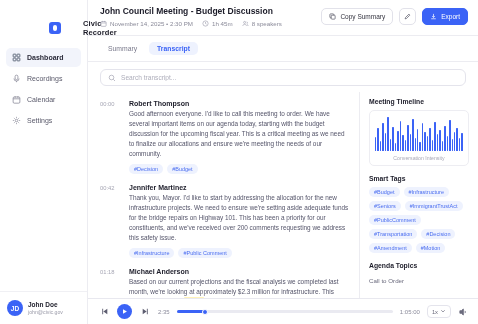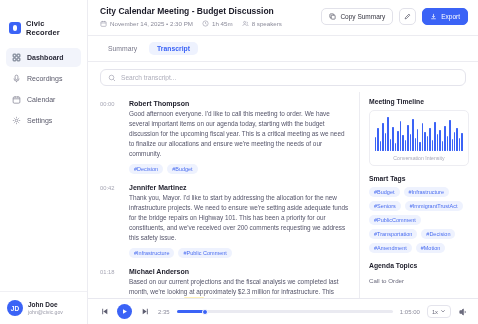--- a/index.html
+++ b/index.html
@@ -13,23 +13,24 @@
 
   
   .sidebar {
     width: 88px; height: 324px;
     background: #ffffff;
     border-right: 1px solid #ececf1;
     display: flex; flex-direction: column;
     flex: 0 0 88px;
   }
   .brand {
-    display: flex; align-items: center; gap: 5px;
+    display: flex; align-items: center; gap: 22px;
     padding: 28px 8px 10px 9px;
     height: 30px;
+    margin-left: 40px;
   }
   .brand-logo {
     width: 12px; height: 12px; border-radius: 3px;
     background: #3b63f6; position: relative; flex: 0 0 12px;
   }
   .brand-logo:after {
     content: ""; position: absolute; left: 4px; top: 3px;
     width: 4px; height: 6px; border-radius: 2px; background: #fff;
   }
   .brand-name { font-size: 7.5px; font-weight: bold; color: #1c1c28; letter-spacing: .1px; }
@@ -237,21 +238,21 @@
         <div class="user-name">John Doe</div>
         <div class="user-mail">john@civic.gov</div>
       </div>
     </div>
   </aside>
 
   <section class="main">
 
     <div class="topbar">
       <div>
-        <div class="meet-title">City Calendar Meeting - Budget Discussion</div>
+        <div class="meet-title">John Council Meeting - Budget Discussion</div>
         <div class="meta-row">
           <div class="meta-item">
             <span class="meta-ico">
               <svg viewBox="0 0 16 16" fill="none" stroke="#a0a0b0" stroke-width="1.5">
                 <rect x="2" y="3.5" width="12" height="11" rx="2"></rect>
                   <path d="M2 6.8h12M5.5 2v3M10.5 2v3"></path>
               </svg>
             </span>
             <span>November 14, 2025 • 2:30 PM</span>
           </div>

